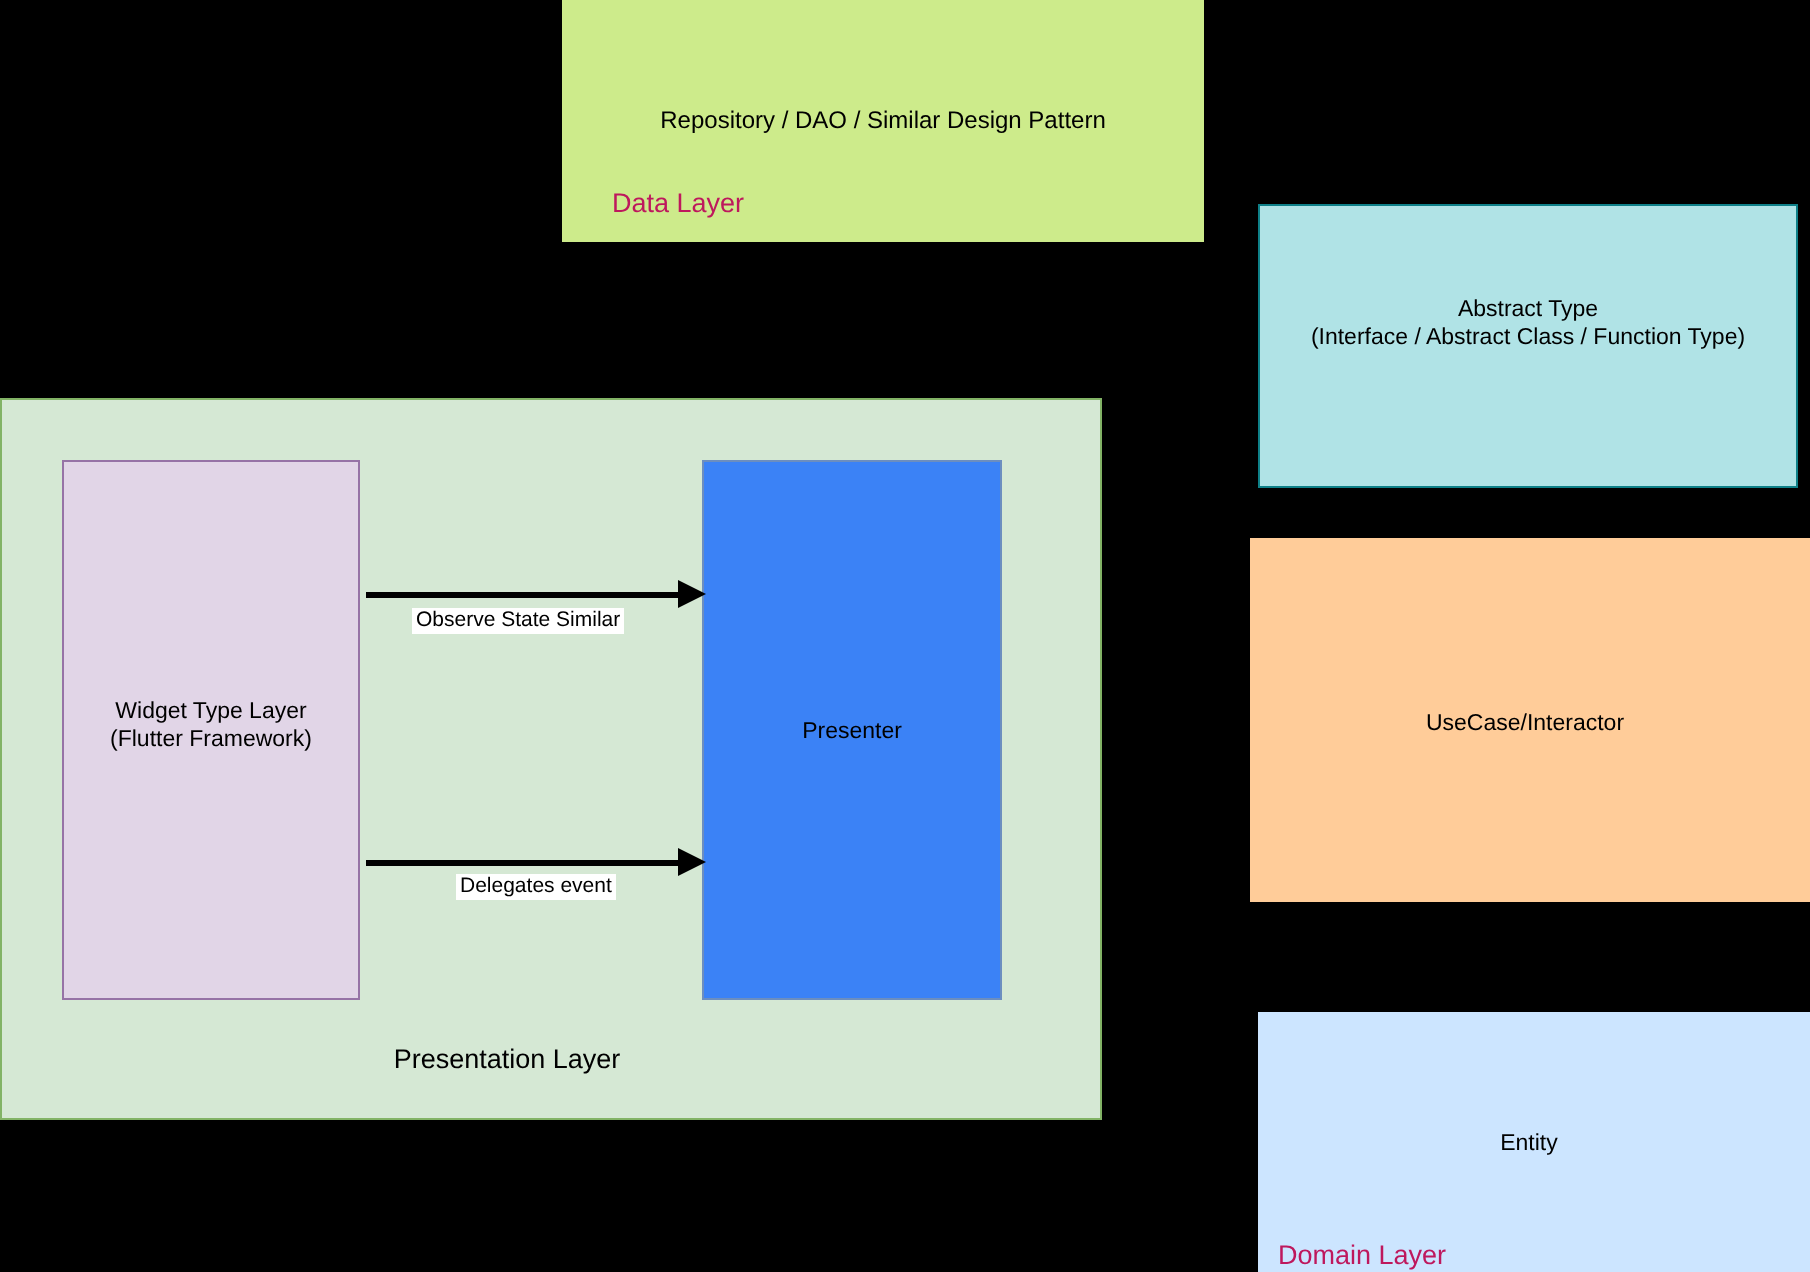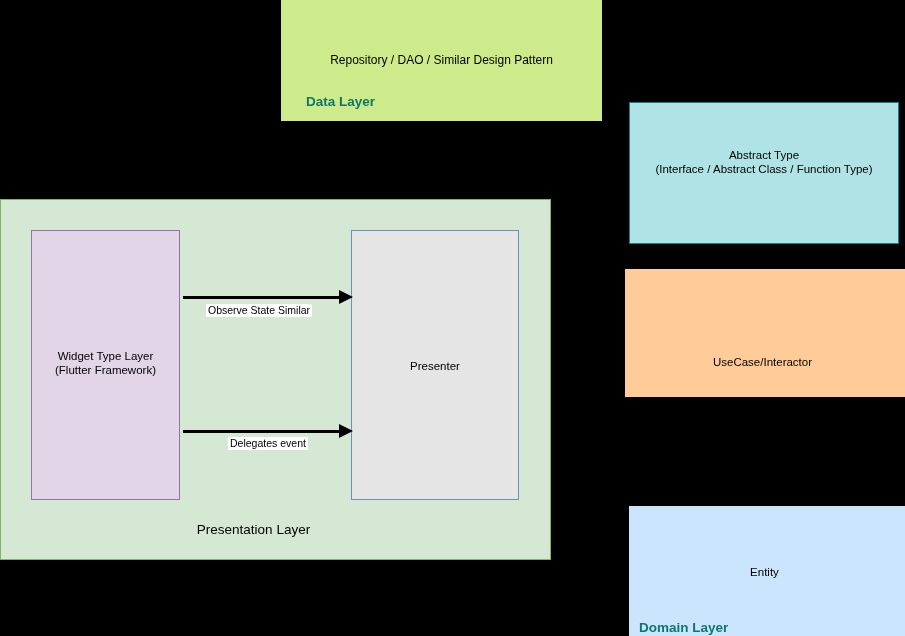--- a/index.html
+++ b/index.html
@@ -25,23 +25,22 @@
     position: absolute;
     left: 0;
     right: 0;
     text-align: center;
     color: #000000;
     line-height: 1.25;
     white-space: pre-line;
   }
   .box-label-bottom-left {
     position: absolute;
-    color: #0f766e;
+    color: #be185d;
     white-space: nowrap;
-    font-weight: bold;
   }
 
   
   #data-layer {
     left: 281px; top: 0px; width: 321px; height: 121px;
     background: #cdeb8b;
     border-color: #cdeb8b;
   }
   #data-layer .sub {
     top: 52px;
@@ -71,42 +70,42 @@
     background: #e1d5e7;
     border-color: #9673a6;
   }
   #widget-tree-layer .sub {
     top: 118px;
     font-size: 11.5px;
   }
 
   
   #presenter {
-    left: 351px; top: 230px; width: 168px; height: 270px;
-    background: #e5e5e5;
+    left: 351px; top: 230px; width: 150px; height: 270px;
+    background: #3b82f6;
     border-color: #6c8ebf;
   }
   #presenter .sub {
     top: 128px;
     font-size: 11.5px;
   }
 
   
   #abstract-type {
     left: 629px; top: 102px; width: 270px; height: 142px;
     background: #b0e3e6;
     border-color: #0e8088;
   }
   #abstract-type .sub {
     top: 45px;
     font-size: 11.5px;
   }
 
   #application-layer {
-    left: 625px; top: 269px; width: 281px; height: 128px;
+    left: 625px; top: 269px; width: 281px; height: 182px;
     background: #ffcc99;
     border-color: #ffcc99;
   }
   #application-layer .sub {
     top: 85px;
     font-size: 11.5px;
     padding-right: 6px;
   }
 
   #domain-layer {

